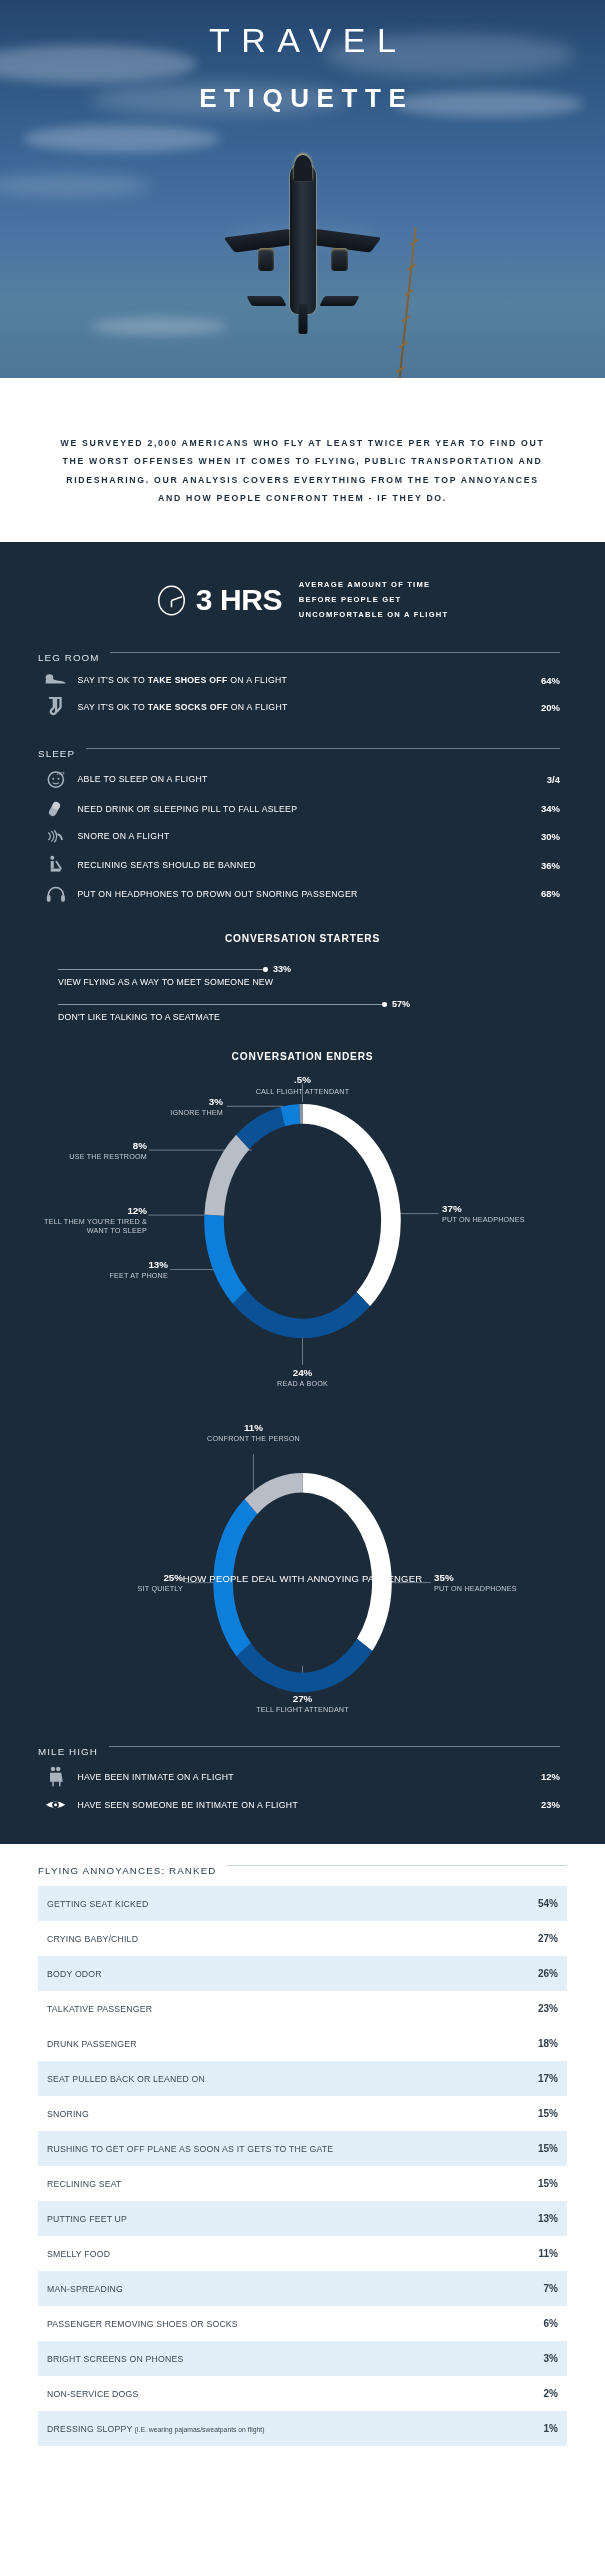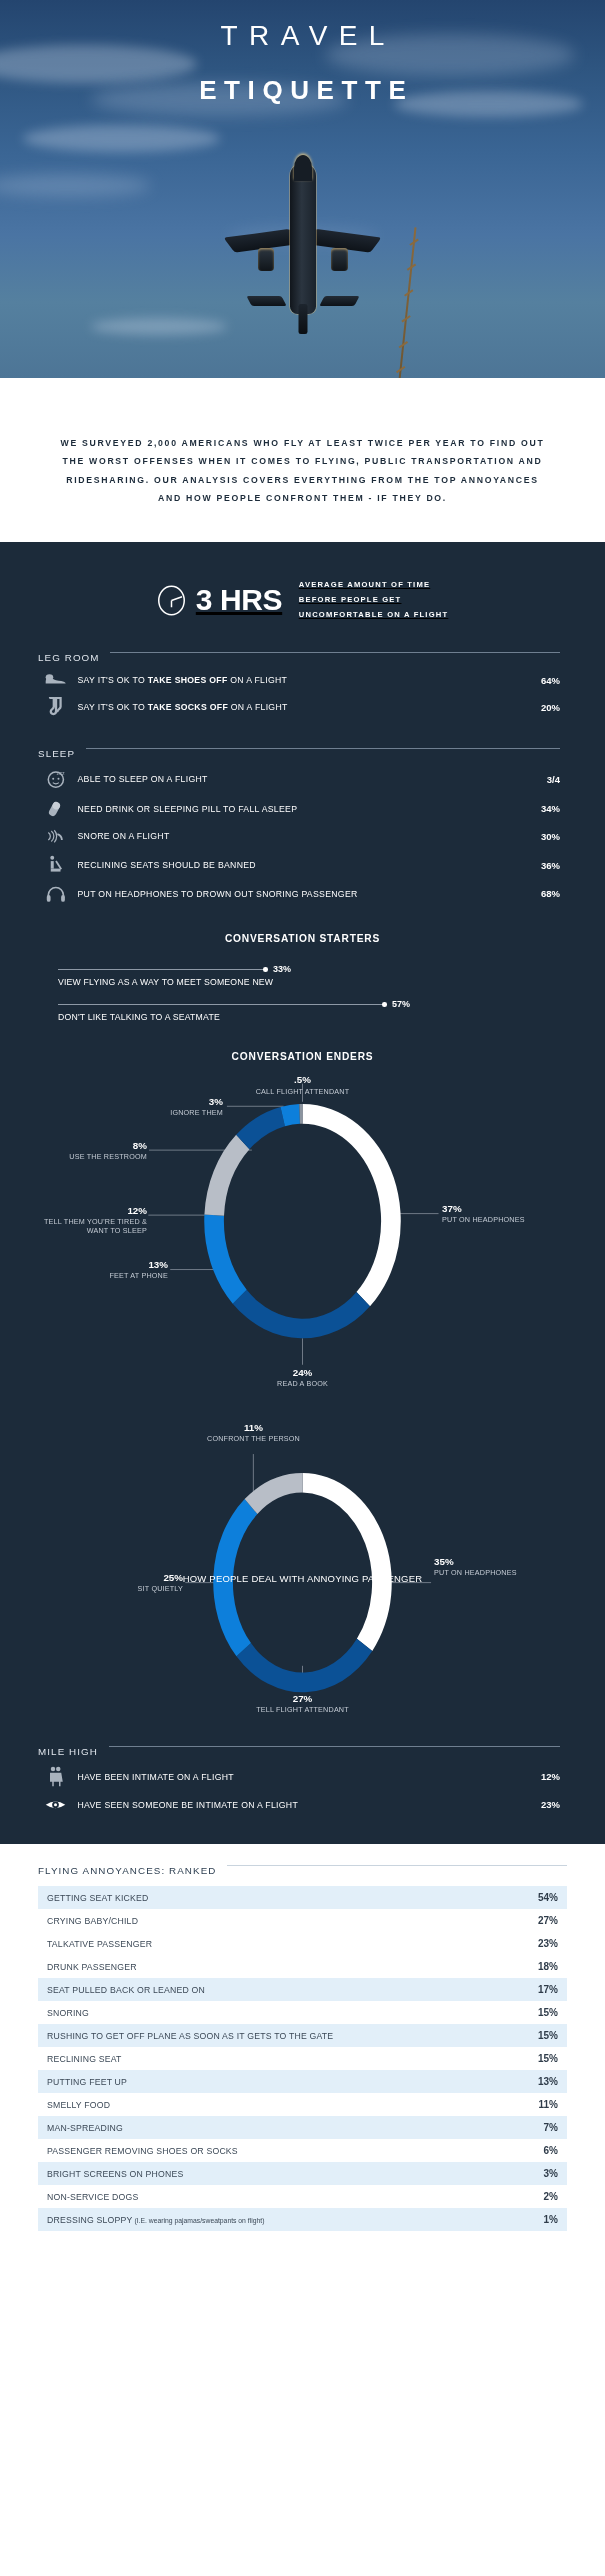--- a/index.html
+++ b/index.html
@@ -24,21 +24,21 @@
     background: rgba(222,232,244,0.30);
     filter: blur(5.3px);
   }
   .hero .cloud2 { background: rgba(210,224,240,0.22); filter: blur(7.6px); }
   .hero-title-wrap {
     position: absolute; top: 18px; left: 0; right: 0;
     text-align: center; z-index: 5;
   }
   .hero-title {
     color: #ffffff;
-    font-size: 28px;
+    font-size: 34px;
     letter-spacing: 11.4px;
     font-weight: 300;
     text-indent: 11.4px;
     line-height: 1.3;
   }
   .hero-subtitle {
     color: #ffffff;
     font-size: 26px;
     font-weight: bold;
     letter-spacing: 7.6px;
@@ -128,21 +128,20 @@
     background: #1c2b3a;
     padding: 0 0 27px;
   }
 
   
   .stat-row {
     display: flex;
     align-items: center;
     justify-content: center;
     padding: 36px 0 30px;
-    text-decoration: underline;
   }
   .clock-icon { width: 33px; height: 33px; margin-right: 7.6px; flex: 0 0 auto; }
   .stat-big {
     color: #ffffff;
     font-size: 30px;
     font-weight: bold;
     letter-spacing: -0.4px;
     margin-right: 16.6px;
     white-space: nowrap;
   }
@@ -259,21 +258,21 @@
   .ranked {
     background: #ffffff;
     padding: 21px 38px 45px;
   }
   .ranked .sec-head { margin: 0 0 10.6px 0; }
   .ranked .sec-head .label { color: #2c3e50; font-size: 9.8px; }
   .ranked .sec-head .rule { background: #c9d4de; }
   .rank-row {
     display: flex; align-items: center;
     padding: 6px 9px;
-    height: 23px;
+    height: 35px;
   }
   .rank-row.alt { background: #e2eff9; }
   .rank-row .name {
     flex: 1;
     color: #3b4856;
     font-size: 8.7px;
     letter-spacing: 0.2px;
   }
   .rank-row .name small { font-size: 6.8px; letter-spacing: 0; }
   .rank-row .pct {
@@ -522,21 +521,21 @@
       <div class="donut-center" style="top:163px">HOW PEOPLE DEAL WITH ANNOYING PASSENGER</div>
 
       <div class="anno c" style="left:193px;top:12px;width:121px">
         <div class="pct">11%</div>
         <div class="cap">CONFRONT THE PERSON</div>
       </div>
       <div class="anno r" style="left:68px;top:162px;width:115px">
         <div class="pct">25%</div>
         <div class="cap">SIT QUIETLY</div>
       </div>
-      <div class="anno" style="left:434px;top:146px;width:114px">
+      <div class="anno" style="left:434px;top:162px;width:114px">
         <div class="pct">35%</div>
         <div class="cap">PUT ON HEADPHONES</div>
       </div>
       <div class="anno c" style="left:242px;top:283px;width:121px">
         <div class="pct">27%</div>
         <div class="cap">TELL FLIGHT ATTENDANT</div>
       </div>
     </div>
 
     <div class="gap-24"></div>
@@ -579,20 +578,24 @@
     </div>
     <div id="rank-table">
         <div class="rank-row alt">
           <div class="name">GETTING SEAT KICKED</div>
           <div class="pct">54%</div>
         </div>
         <div class="rank-row">
           <div class="name">CRYING BABY/CHILD</div>
           <div class="pct">27%</div>
         </div>
+        <div class="rank-row alt">
+          <div class="name">BODY ODOR</div>
+          <div class="pct">26%</div>
+        </div>
         <div class="rank-row">
           <div class="name">TALKATIVE PASSENGER</div>
           <div class="pct">23%</div>
         </div>
         <div class="rank-row">
           <div class="name">DRUNK PASSENGER</div>
           <div class="pct">18%</div>
         </div>
         <div class="rank-row alt">
           <div class="name">SEAT PULLED BACK OR LEANED ON</div>

